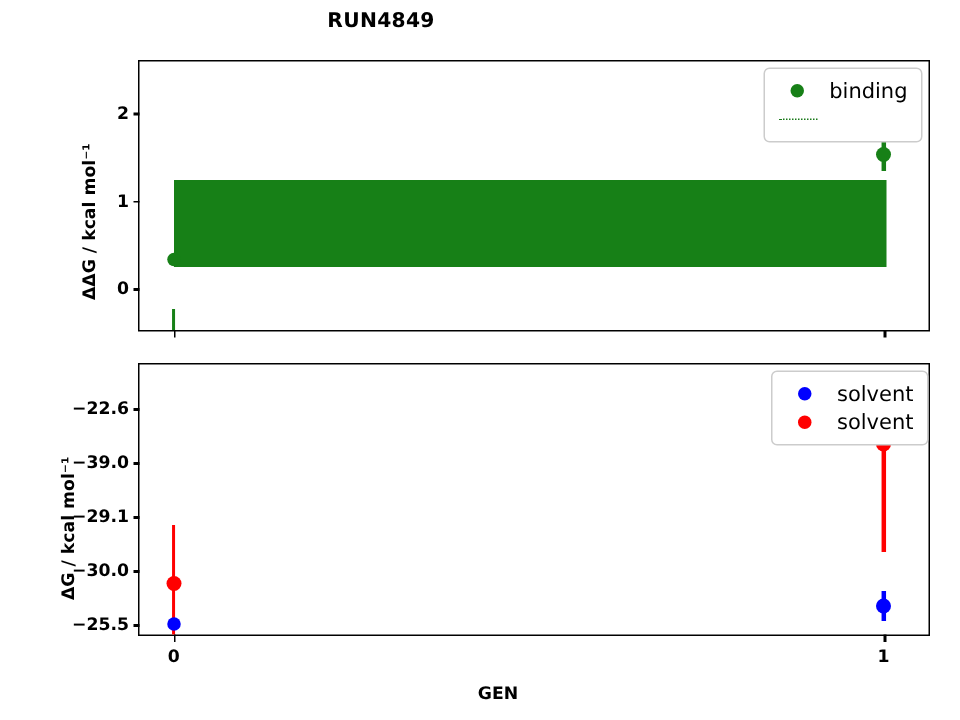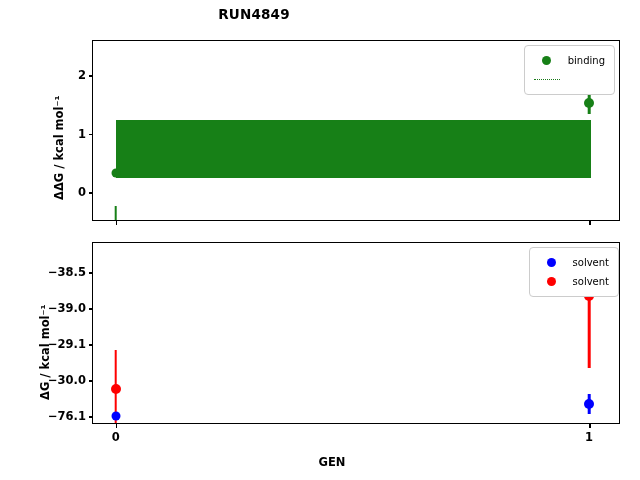--- a/index.html
+++ b/index.html
@@ -33,21 +33,21 @@
   
   .errbar{position:absolute;width:2.6px;transform:translateX(-50%);}
   .dot{position:absolute;border-radius:50%;transform:translate(-50%,-50%);}
   .band{position:absolute;}
 
   
   .legend{position:absolute;background:#fff;border:1px solid #ccc;border-radius:4px;
           box-shadow:0 0 0 0 #fff;padding:5px 9px 5px 7px;}
   .legrow{display:flex;align-items:center;height:19px;}
   .legmark{width:30px;display:flex;align-items:center;justify-content:center;}
-  .legtxt{font-size:10px;color:#000;margin-left:6px;white-space:nowrap;}
+  .legtxt{font-size:14px;color:#000;margin-left:6px;white-space:nowrap;}
   .legdot{width:9px;height:9px;border-radius:50%;display:block;}
   .legline{width:26px;height:0;border-top:1.8px dotted #1a7a1a;display:block;}
 </style>
 </head>
 <body>
 
 <div id="fig">
 
   <div class="title">RUN4849</div>
 
@@ -100,29 +100,29 @@
       <div class="dot" style="left:4.35%;top:96.2%;width:9px;height:9px;background:#0000ff;"></div>
 
       <div class="errbar" style="left:94.3%;top:8.3%;height:61.2%;background:#ff0000;"></div>
 
       <div class="errbar" style="left:94.3%;top:83.9%;height:11.2%;background:#0000ff;"></div>
       <div class="dot" style="left:94.3%;top:29.5%;width:10px;height:10px;background:#ff0000;"></div>
       <div class="dot" style="left:94.3%;top:89.5%;width:10px;height:10px;background:#0000ff;"></div>
     </div>
 
     <div class="ytick" style="top:16.3%;"></div>
-    <div class="ytick-lbl" style="top:16.3%;">−38.5</div>
+    <div class="ytick-lbl" style="top:16.3%;">−22.6</div>
     <div class="ytick" style="top:36.3%;"></div>
     <div class="ytick-lbl" style="top:36.3%;">−39.0</div>
     <div class="ytick" style="top:56.3%;"></div>
     <div class="ytick-lbl" style="top:56.3%;">−29.1</div>
     <div class="ytick" style="top:76.3%;"></div>
     <div class="ytick-lbl" style="top:76.3%;">−30.0</div>
     <div class="ytick" style="top:96.3%;"></div>
-    <div class="ytick-lbl" style="top:96.3%;">−76.1</div>
+    <div class="ytick-lbl" style="top:96.3%;">−25.5</div>
 
     <div class="xtick" style="left:4.35%;"></div>
     <div class="xtick-lbl" style="left:4.35%;">0</div>
     <div class="xtick" style="left:94.3%;"></div>
     <div class="xtick-lbl" style="left:94.3%;">1</div>
 
     <div class="legend" style="right:0;top:4px;">
       <div class="legrow">
         <span class="legmark">
           <span class="legdot" style="background:#0000ff;"></span>

